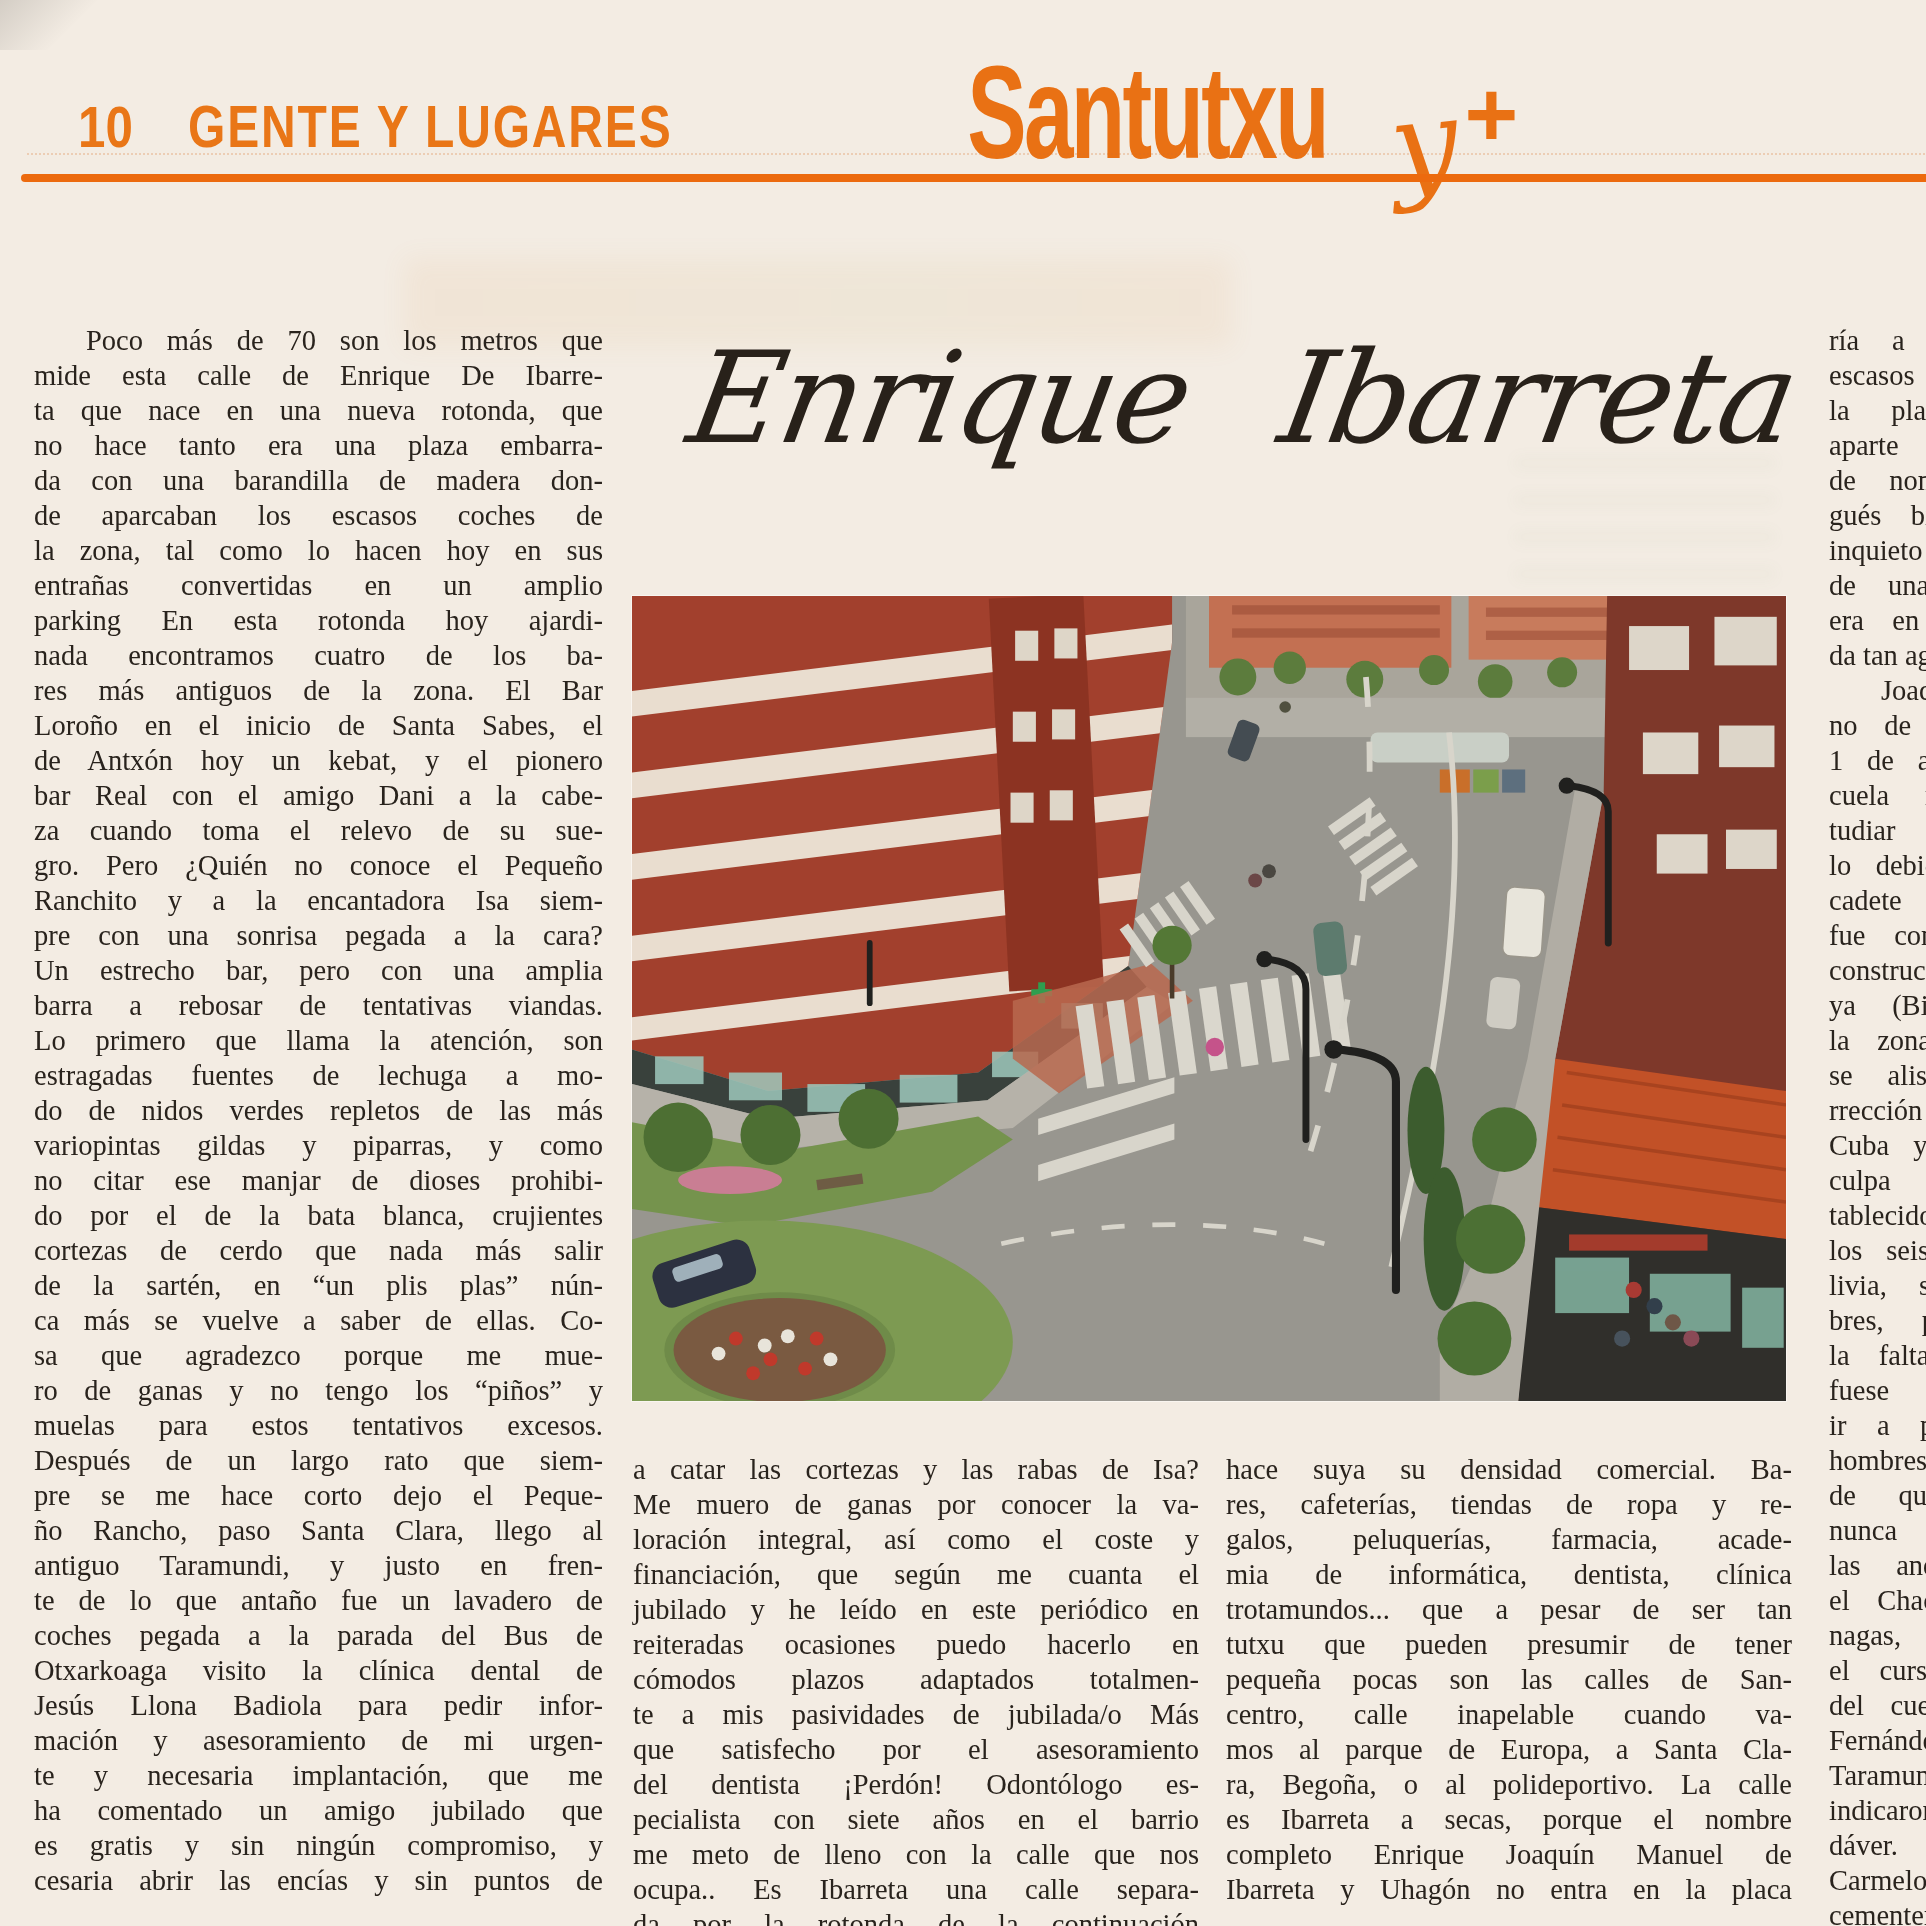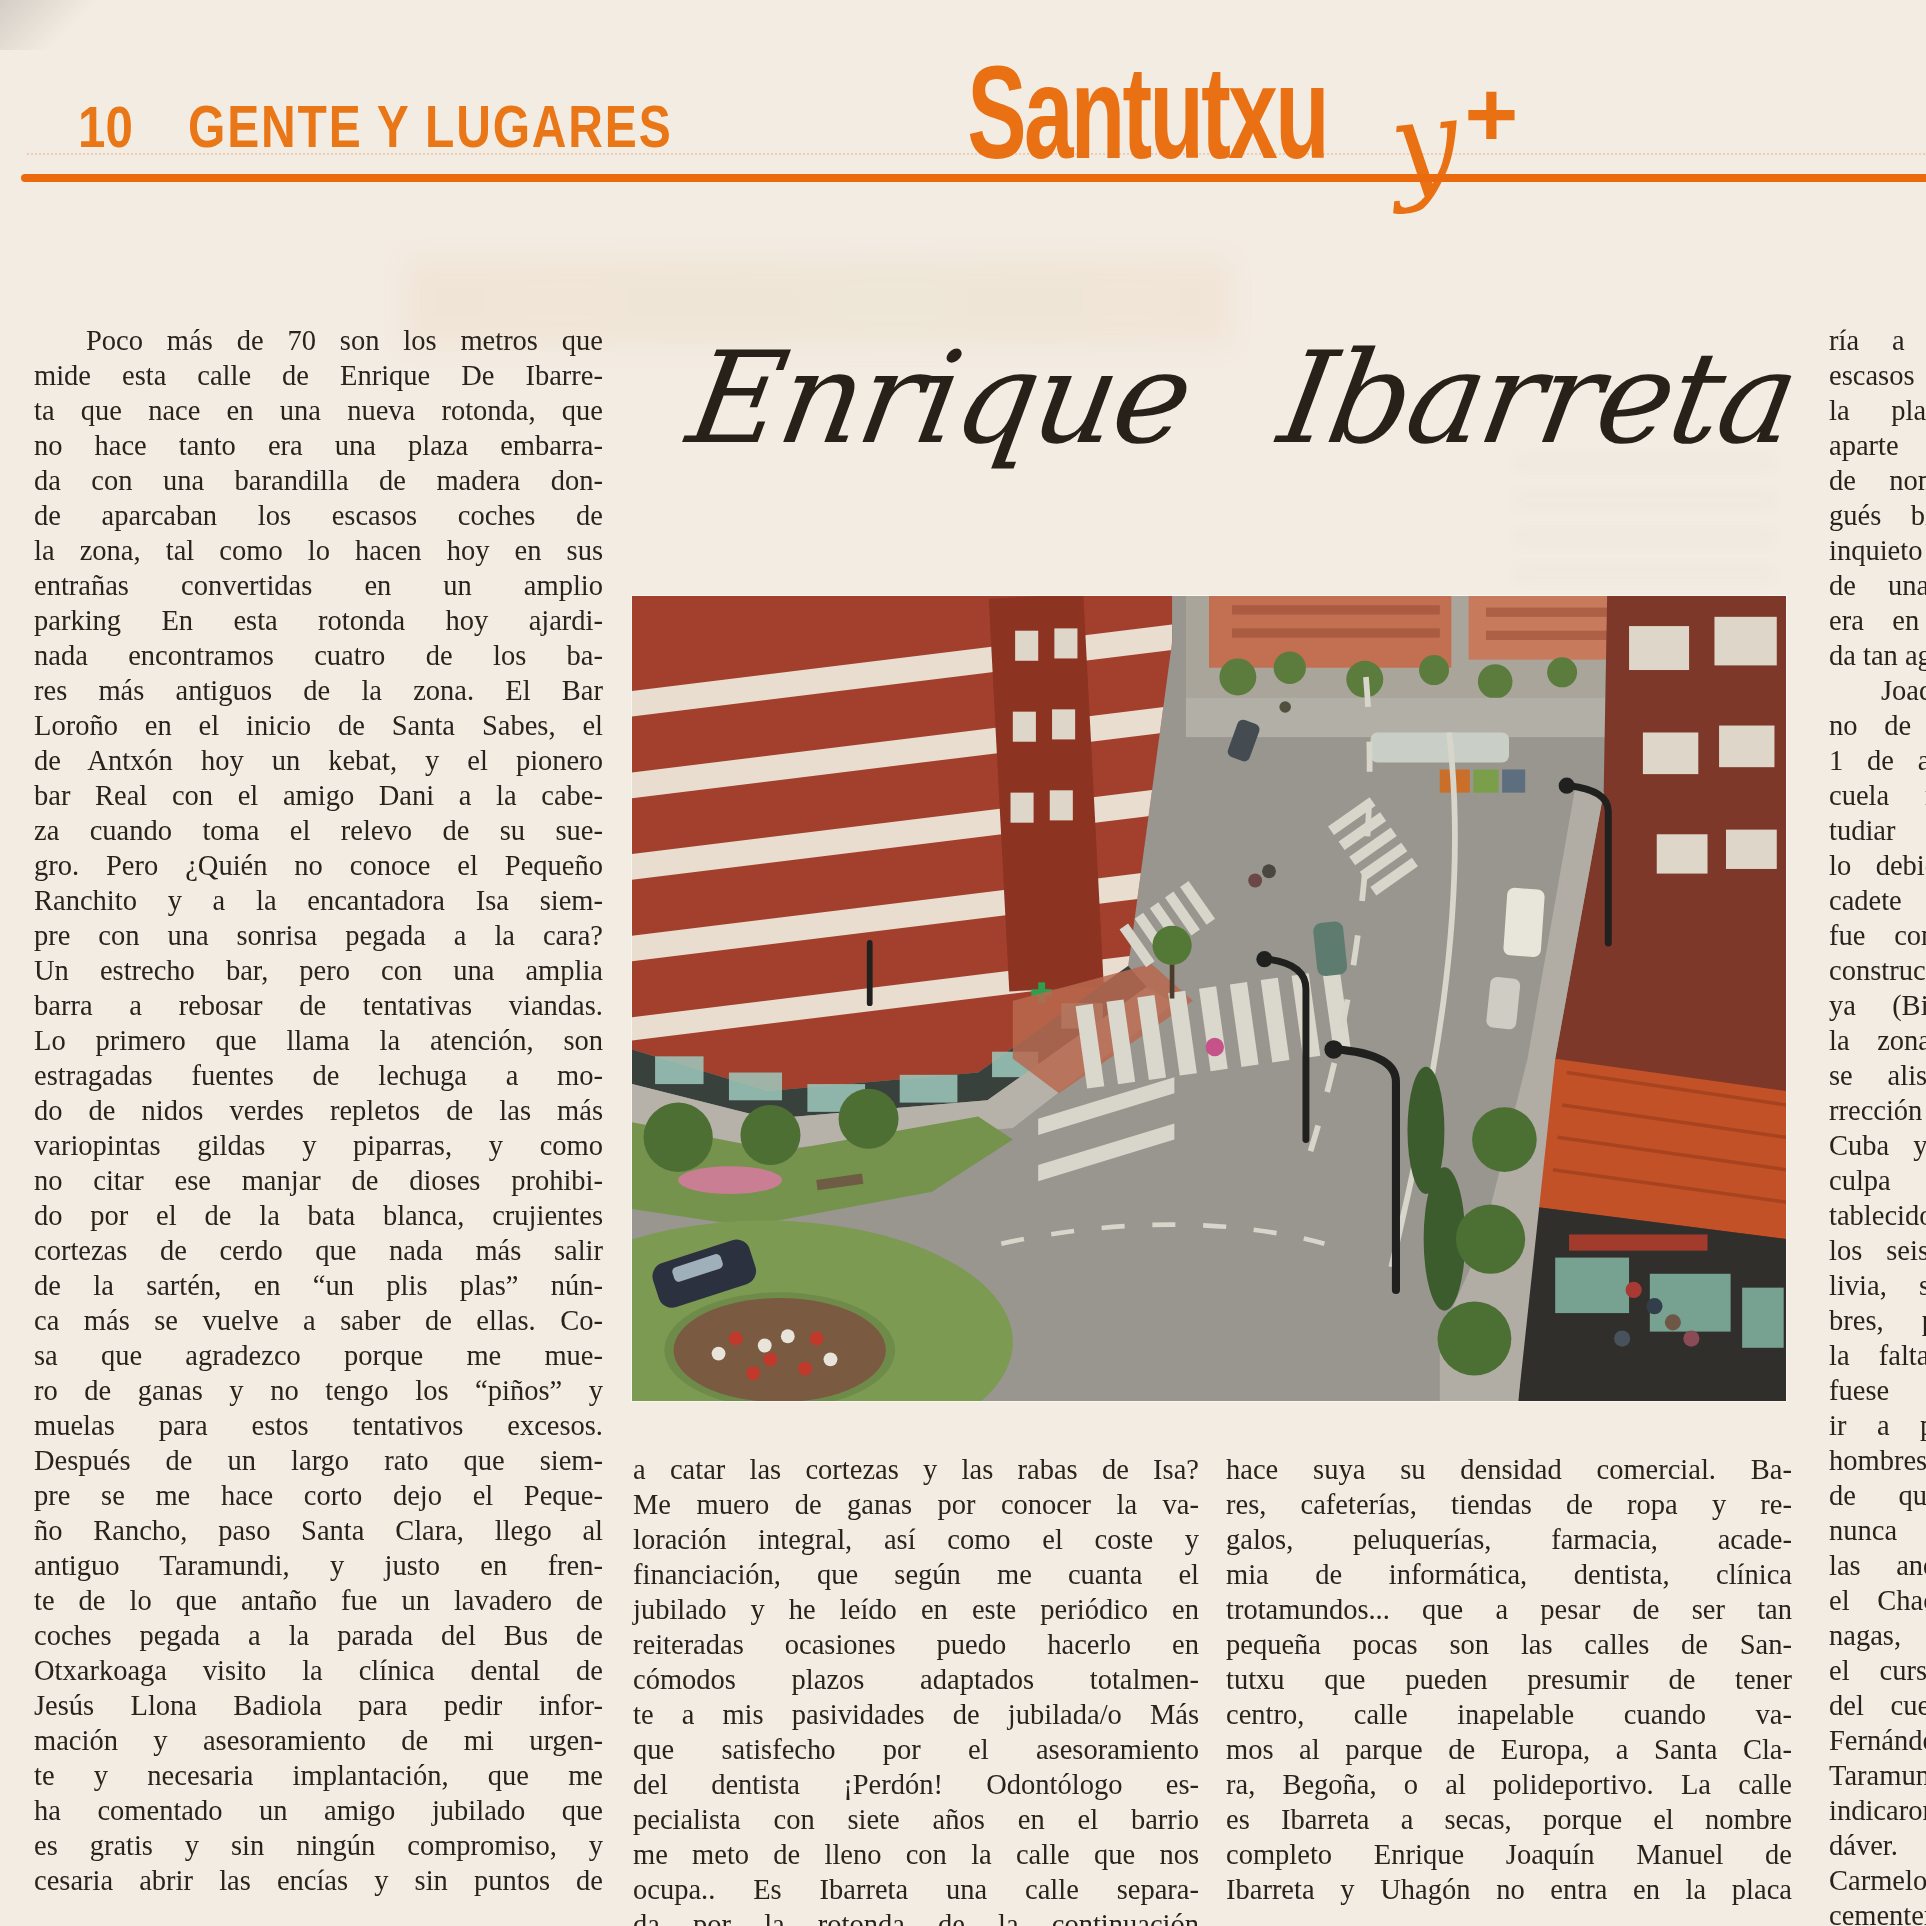--- a/index.html
+++ b/index.html
@@ -340,22 +340,22 @@
       <div class="tl">me meto de lleno con la calle que nos</div>
       <div class="tl">ocupa.. Es Ibarreta una calle separa-</div>
       <div class="tl">da por la rotonda de la continuación</div>
     </div>
   <div class="col col3">
       <div class="tl">hace suya su densidad comercial. Ba-</div>
       <div class="tl">res, cafeterías, tiendas de ropa y re-</div>
       <div class="tl">galos, peluquerías, farmacia, acade-</div>
       <div class="tl">mia de informática, dentista, clínica</div>
       <div class="tl">trotamundos... que a pesar de ser tan</div>
+      <div class="tl">tutxu que pueden presumir de tener</div>
       <div class="tl">pequeña pocas son las calles de San-</div>
-      <div class="tl">tutxu que pueden presumir de tener</div>
       <div class="tl">centro, calle inapelable cuando va-</div>
       <div class="tl">mos al parque de Europa, a Santa Cla-</div>
       <div class="tl">ra, Begoña, o al polideportivo. La calle</div>
       <div class="tl">es Ibarreta a secas, porque el nombre</div>
       <div class="tl">completo Enrique Joaquín Manuel de</div>
       <div class="tl">Ibarreta y Uhagón no entra en la placa</div>
     </div>
   <div class="col col4">
       <div class="tl">ría a “pitorreo” dados los 70 metros</div>
       <div class="tl">escasos de la calle contando parte de</div>

